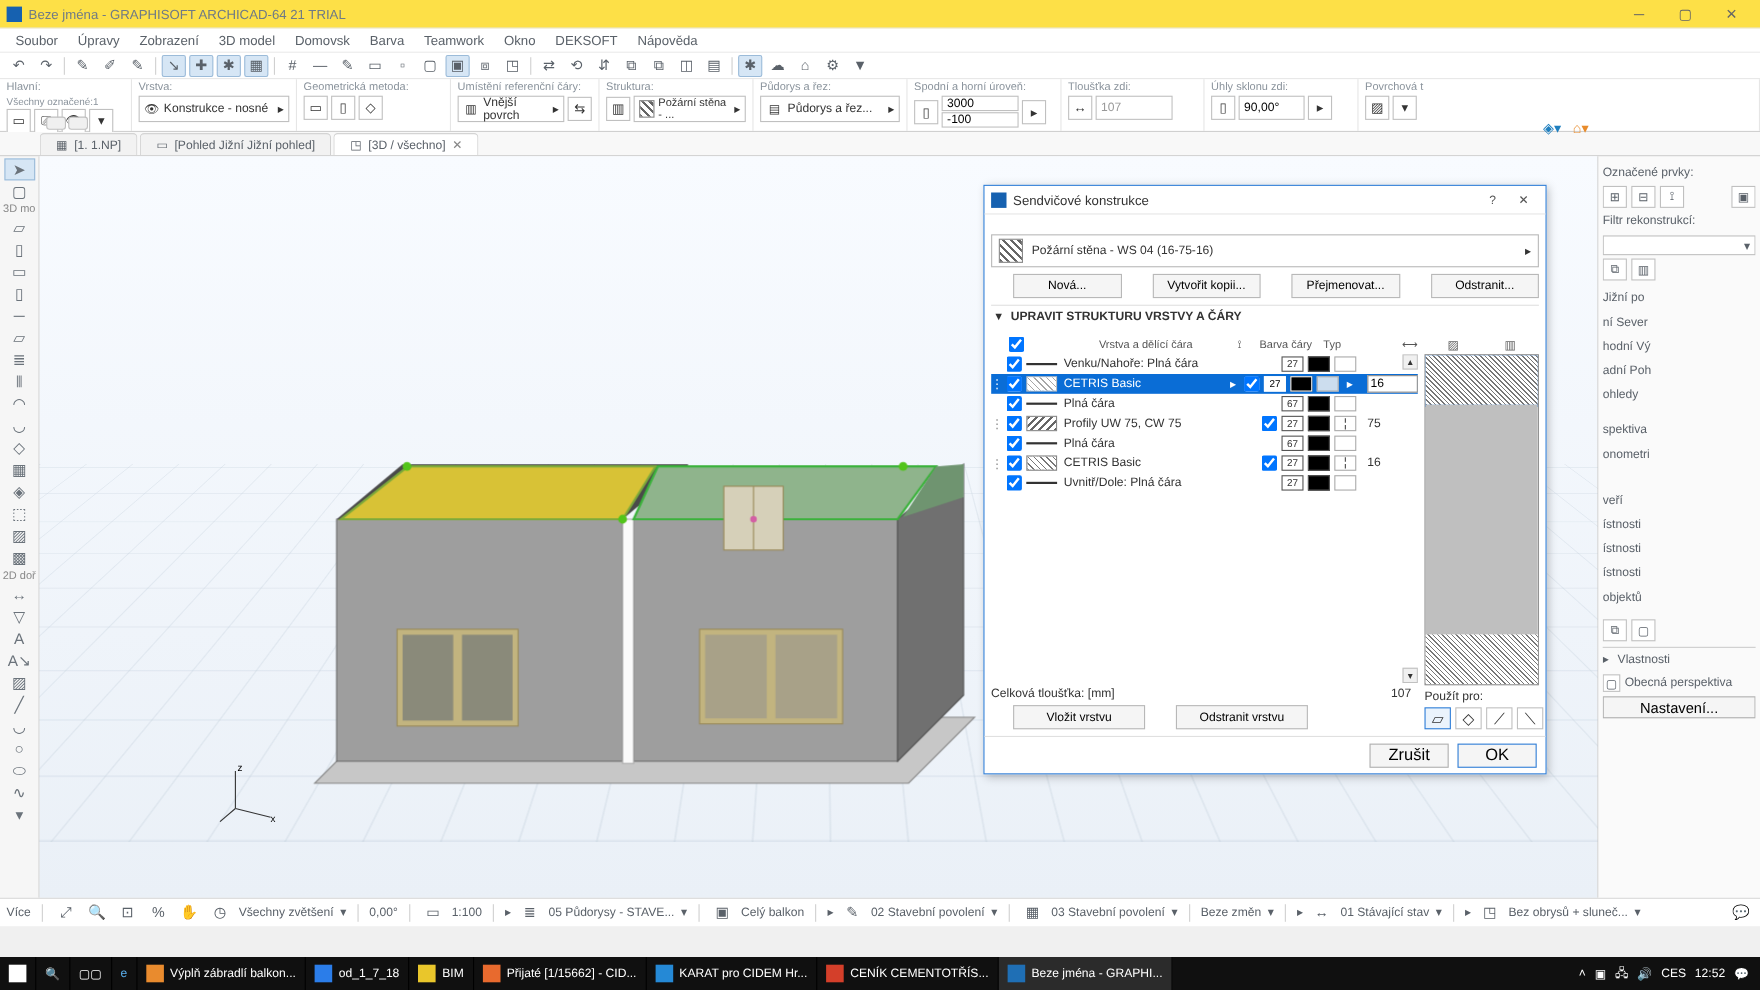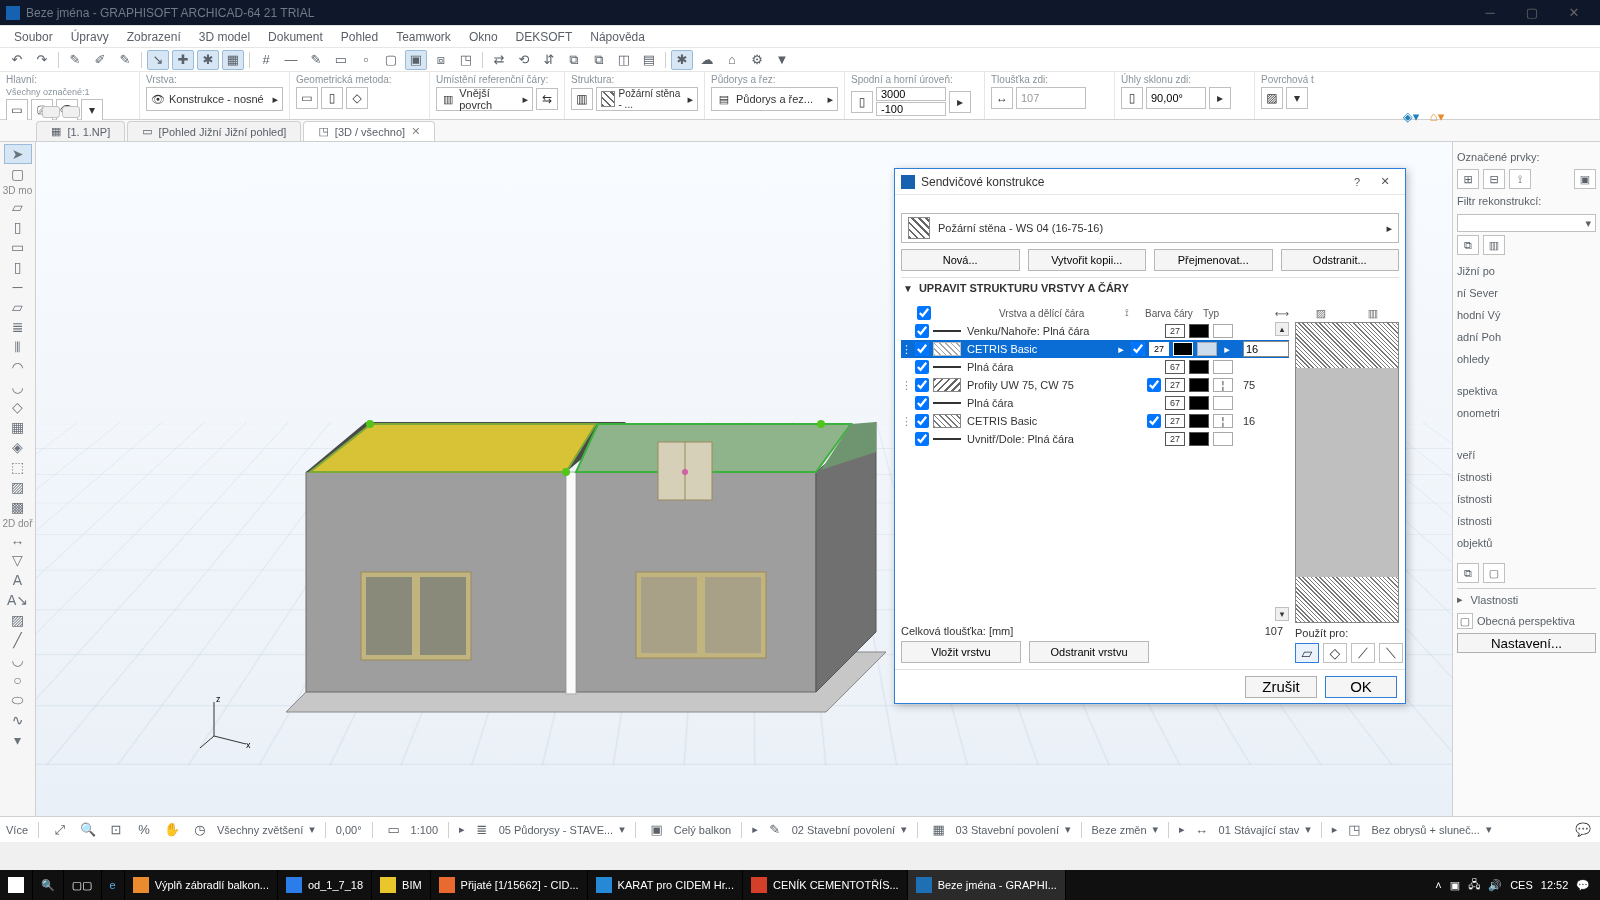--- a/index.html
+++ b/index.html
@@ -1,19 +1,19 @@
 <!DOCTYPE html>
 <html><head>
 <meta charset="utf-8">
 <style>
 * { box-sizing: border-box; margin: 0; padding: 0; font-family: "Segoe UI", Tahoma, sans-serif; }
 body { width: 1600px; height: 900px; overflow: hidden; background: #f0f0f0; font-size: 11px; color: #333; }
 
 
-.titlebar { height: 26px; background: #0f172a; display: flex; align-items: center; padding: 0 6px; border-bottom: 1px solid #e6e6e6; }
+.titlebar { height: 26px; background: #fde047; display: flex; align-items: center; padding: 0 6px; border-bottom: 1px solid #e6e6e6; }
 .titlebar .title-icon { width: 14px; height: 14px; background: #1661b0; margin-right: 6px; display: inline-block; }
 .titlebar .title-text { color: #6f7a85; font-size: 12px; flex: 1; }
 .win-controls { display: flex; gap: 2px; }
 .win-controls span { width: 40px; height: 20px; display: flex; align-items: center; justify-content: center; color: #666; font-size: 13px; }
 
 
 .menubar { height: 22px; background: #fff; display: flex; align-items: center; padding: 0 6px; gap: 2px; border-bottom: 1px solid #e6e6e6; }
 .menubar .menu-item { padding: 2px 8px; color: #5a6169; font-size: 12px; }
 
 
@@ -68,21 +68,21 @@
 .dialog .dlg-title { height: 26px; display: flex; align-items: center; padding: 0 6px; border-bottom: 1px solid #e6e6e6; }
 .dlg-title .dlg-icon { width: 14px; height: 14px; background: #1661b0; margin-right: 6px; }
 .dlg-title .dlg-caption { flex: 1; font-size: 12px; color: #333; }
 .dlg-title .dlg-ctrl { width: 28px; height: 20px; display: flex; align-items: center; justify-content: center; color: #555; }
 
 .dlg-body { flex: 1; padding: 6px; display: flex; flex-direction: column; gap: 6px; }
 .sel-row { display: flex; margin-top: 12px; }
 .sel-dd { flex: 1; height: 30px; border: 1px solid #b8b8b8; display: flex; align-items: center; padding: 0 6px; gap: 8px; }
 .hatch-sample { width: 22px; height: 22px; background: repeating-linear-gradient(45deg,#666 0 2px,#fff 2px 5px); border: 1px solid #888; }
 .dlg-btn-row { display: flex; gap: 8px; }
-.dlg-btn-row button, .layer-btns button { flex: 1; height: 22px; border: 1px solid #b8b8b8; background: #f5f5f5; font-size: 11px; }
+.dlg-btn-row button, .layer-btns button { flex: 1; height: 22px; border: 1px solid #b8b8b8; background: #f5f5f5; font-size: 11px; margin-left: 20px; }
 
 .section-hdr { display: flex; align-items: center; gap: 6px; font-weight: bold; font-size: 11px; color: #333; padding: 4px 2px; border-top: 1px solid #e0e0e0; }
 .section-hdr .twisty { font-size: 10px; }
 
 .grid-area { display: flex; gap: 6px; flex: 1; }
 .layers { flex: 1; display: flex; flex-direction: column; }
 .layers-hdr { display: flex; align-items: center; gap: 6px; height: 18px; font-size: 10px; color: #555; justify-content: space-between; }
 .layers-hdr .col-name { flex: 1; padding-left: 62px; }
 .layers-hdr .col-b { width: 52px; }
 .layers-hdr .col-t { width: 28px; }
@@ -156,22 +156,22 @@
     <span>▢</span>
     <span>✕</span>
   </div>
 </div>
 
 <div class="menubar">
   <span class="menu-item">Soubor</span>
   <span class="menu-item">Úpravy</span>
   <span class="menu-item">Zobrazení</span>
   <span class="menu-item">3D model</span>
-  <span class="menu-item">Dokument</span>
-  <span class="menu-item">Pohled</span>
+  <span class="menu-item">Domovsk</span>
+  <span class="menu-item">Barva</span>
   <span class="menu-item">Teamwork</span>
   <span class="menu-item">Okno</span>
   <span class="menu-item">DEKSOFT</span>
   <span class="menu-item">Nápověda</span>
 </div>
 
 <div class="toolbar">
   <span class="tbtn">↶</span>
   <span class="tbtn">↷</span>
   <span class="tsep"></span>
@@ -203,21 +203,21 @@
   <span class="tbtn">▤</span>
   <span class="tsep"></span>
   <span class="tbtn active">✱</span>
   <span class="tbtn">☁</span>
   <span class="tbtn">⌂</span>
   <span class="tbtn">⚙</span>
   <span class="tbtn">▼</span>
 </div>
 
 <div class="optionsbar">
-  <div class="opt-group" style="width:140px">
+  <div class="opt-group" style="width:120px">
     <span class="opt-label">Hlavní:</span>
     <span class="opt-label" style="font-size:9px">Všechny označené:1</span>
     <div class="opt-row">
       <span class="opt-btn">▭</span>
       <span class="opt-btn">⎚</span>
       <span class="opt-btn">👁</span>
       <span class="opt-btn">▾</span>
     </div>
   </div>
   <div class="opt-group" style="width:150px">

